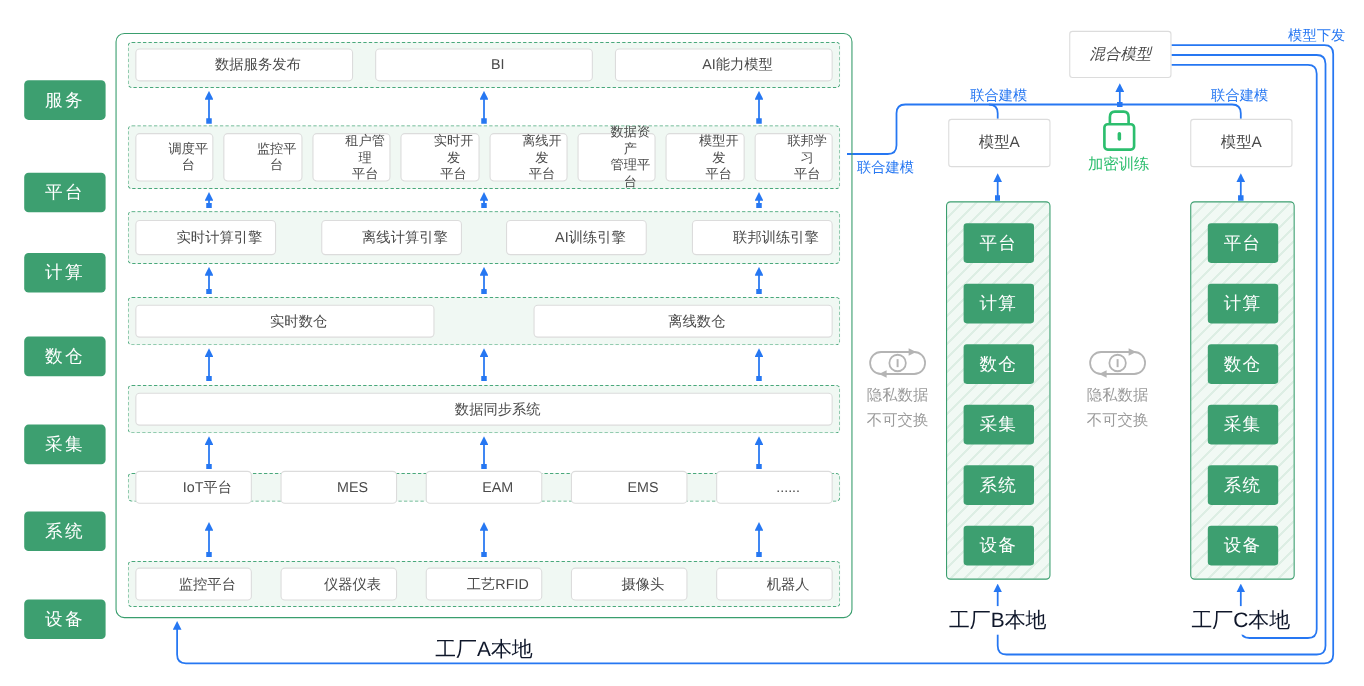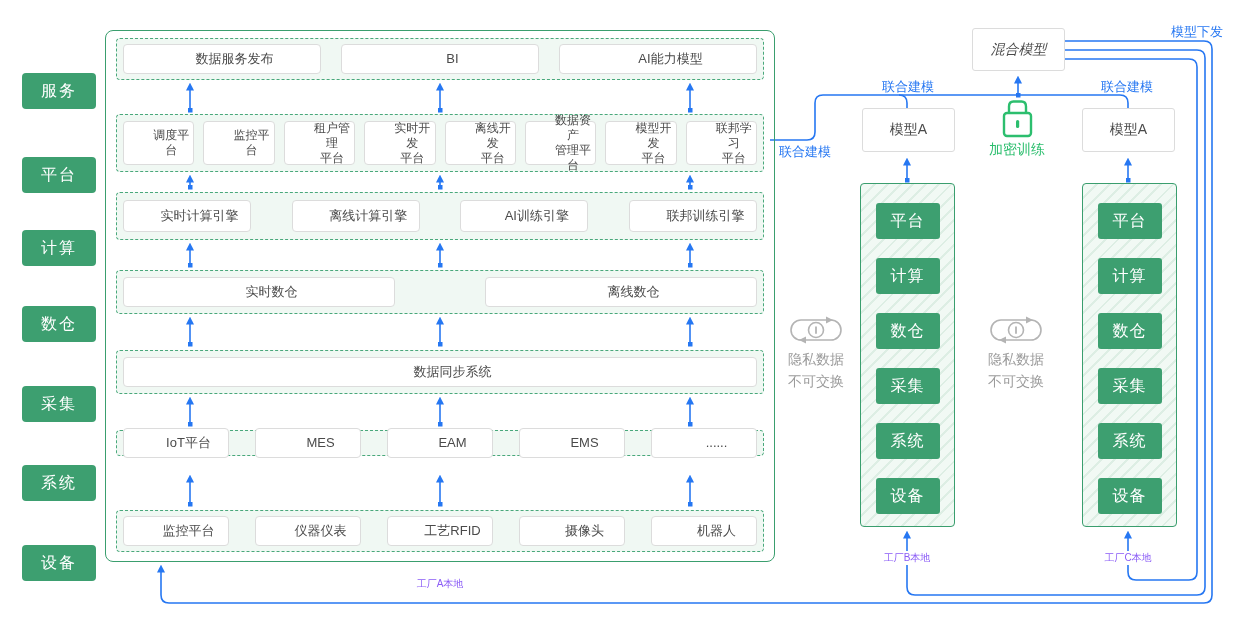--- a/index.html
+++ b/index.html
@@ -51,21 +51,21 @@
          background:repeating-linear-gradient(135deg,#ddeee4 0px,#ddeee4 2px,#f1f9f4 2px,#f1f9f4 9px);
          display:flex;flex-direction:column;align-items:center;padding-top:19px;gap:19px;}
   .tower-b{left:860px}
   .tower-c{left:1082px}
   .tbox{width:64px;height:36px;background:#3d9f70;color:#fff;border-radius:3px;flex:0 0 36px;
         display:flex;align-items:center;justify-content:center;font-size:16px;letter-spacing:1px;}
 
   
   .blue-label{position:absolute;color:#2677f2;font-size:13px;z-index:4;white-space:nowrap;}
   .green-label{position:absolute;color:#2cbe6e;font-size:14px;z-index:4;white-space:nowrap;}
-  .factory-label{position:absolute;color:#8b5cf6;font-size:10px;z-index:4;
+  .factory-label{position:absolute;color:#0f172a;font-size:19px;z-index:4;
                  width:90px;text-align:center;}
   .factory-label.masked{background:#fff;}
   .privacy{position:absolute;width:60px;text-align:center;color:#9b9b9b;font-size:14px;
            line-height:22px;z-index:4;}
 </style>
 </head>
 <body>
 
 <div class="canvas">
 

